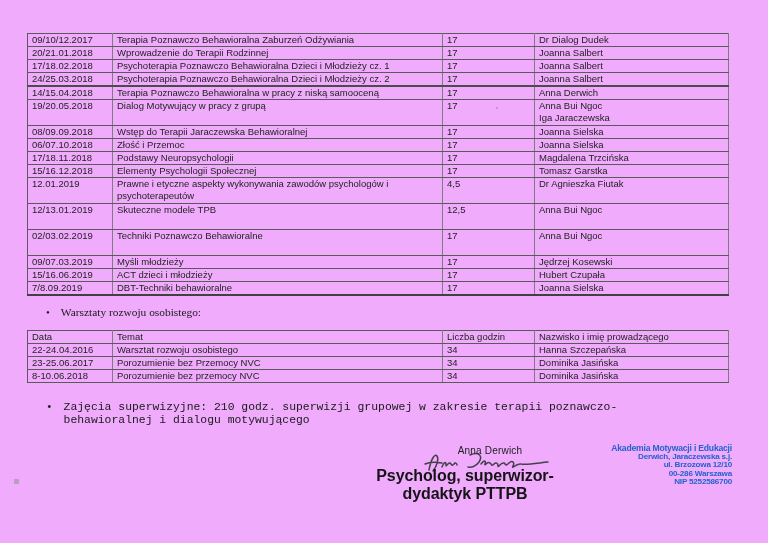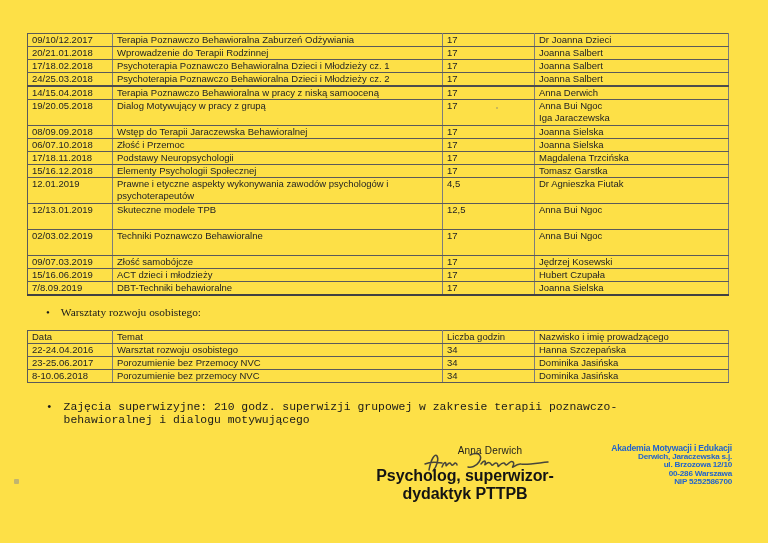--- a/index.html
+++ b/index.html
@@ -1,16 +1,16 @@
 <!DOCTYPE html>
 <html><head>
 <meta charset="utf-8">
 <style>
   html,body{margin:0;padding:0;background:#e8e8e8;}
-  .page{position:relative;width:768px;height:543px;background:#fde047;overflow:hidden;
+  .page{position:relative;width:768px;height:543px;background:#f0abfc;overflow:hidden;
         font-family:"Liberation Sans",sans-serif;}
 
   
   table.doc{border-collapse:collapse;table-layout:fixed;position:absolute;left:27px;width:701px;
             border:1px solid #414141;}
   #t1{top:33px;border-bottom-width:2px;}
   #t2{top:330px;}
   table.doc td{border:1px solid #5a5a5a;border-right-color:#7d7d7d;vertical-align:top;
                padding:0 4px;height:12px;font-size:9.5px;line-height:11.5px;color:#232323;
                overflow:hidden;}
@@ -53,21 +53,21 @@
         <col class="c1">
         <col class="c2">
         <col class="c3">
         <col class="c4">
       </colgroup>
     <tbody>
       <tr>
         <td>09/10/12.2017</td>
         <td>Terapia Poznawczo Behawioralna Zaburzeń Odżywiania</td>
         <td>17</td>
-        <td>Dr Joanna Dzieci</td>
+        <td>Dr Dialog Dudek</td>
       </tr>
       <tr>
         <td>20/21.01.2018</td>
         <td>Wprowadzenie do Terapii Rodzinnej</td>
         <td>17</td>
         <td>Joanna Salbert</td>
       </tr>
       <tr>
         <td>17/18.02.2018</td>
         <td>Psychoterapia Poznawczo Behawioralna Dzieci i Młodzieży cz. 1</td>
@@ -132,21 +132,21 @@
         <td>Anna Bui Ngoc</td>
       </tr>
       <tr class="tall">
         <td>02/03.02.2019</td>
         <td>Techniki Poznawczo Behawioralne</td>
         <td>17</td>
         <td>Anna Bui Ngoc</td>
       </tr>
       <tr>
         <td>09/07.03.2019</td>
-        <td>Złość samobójcze</td>
+        <td>Myśli młodzieży</td>
         <td>17</td>
         <td>Jędrzej Kosewski</td>
       </tr>
       <tr>
         <td>15/16.06.2019</td>
         <td>ACT dzieci i młodzieży</td>
         <td>17</td>
         <td>Hubert Czupała</td>
       </tr>
       <tr>

